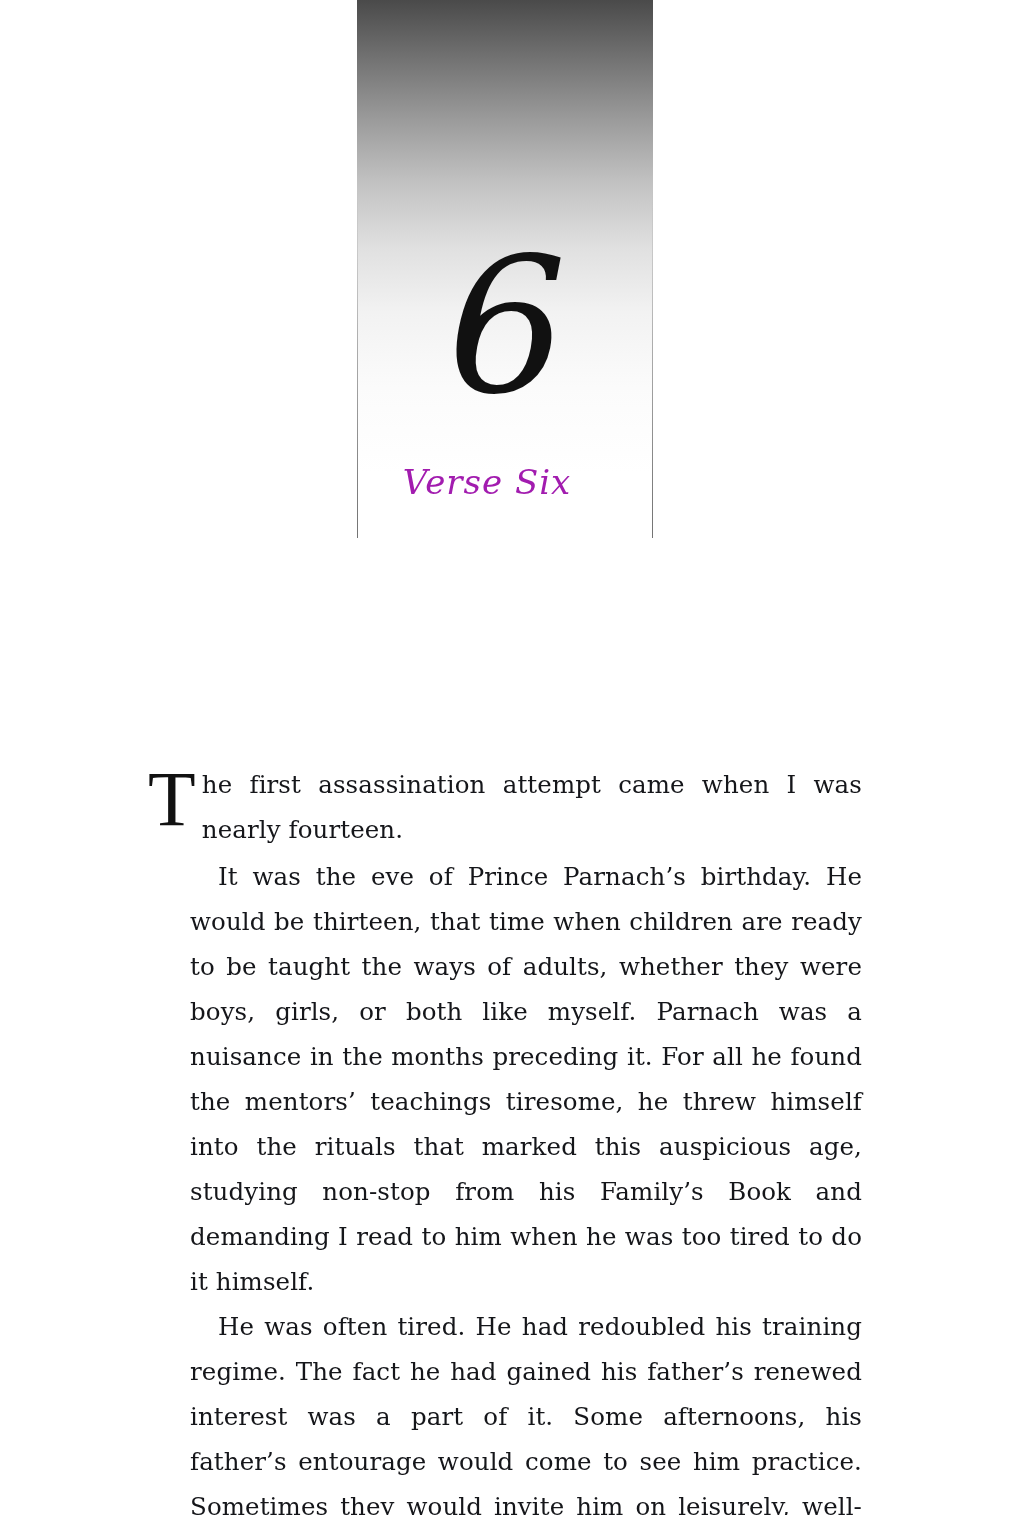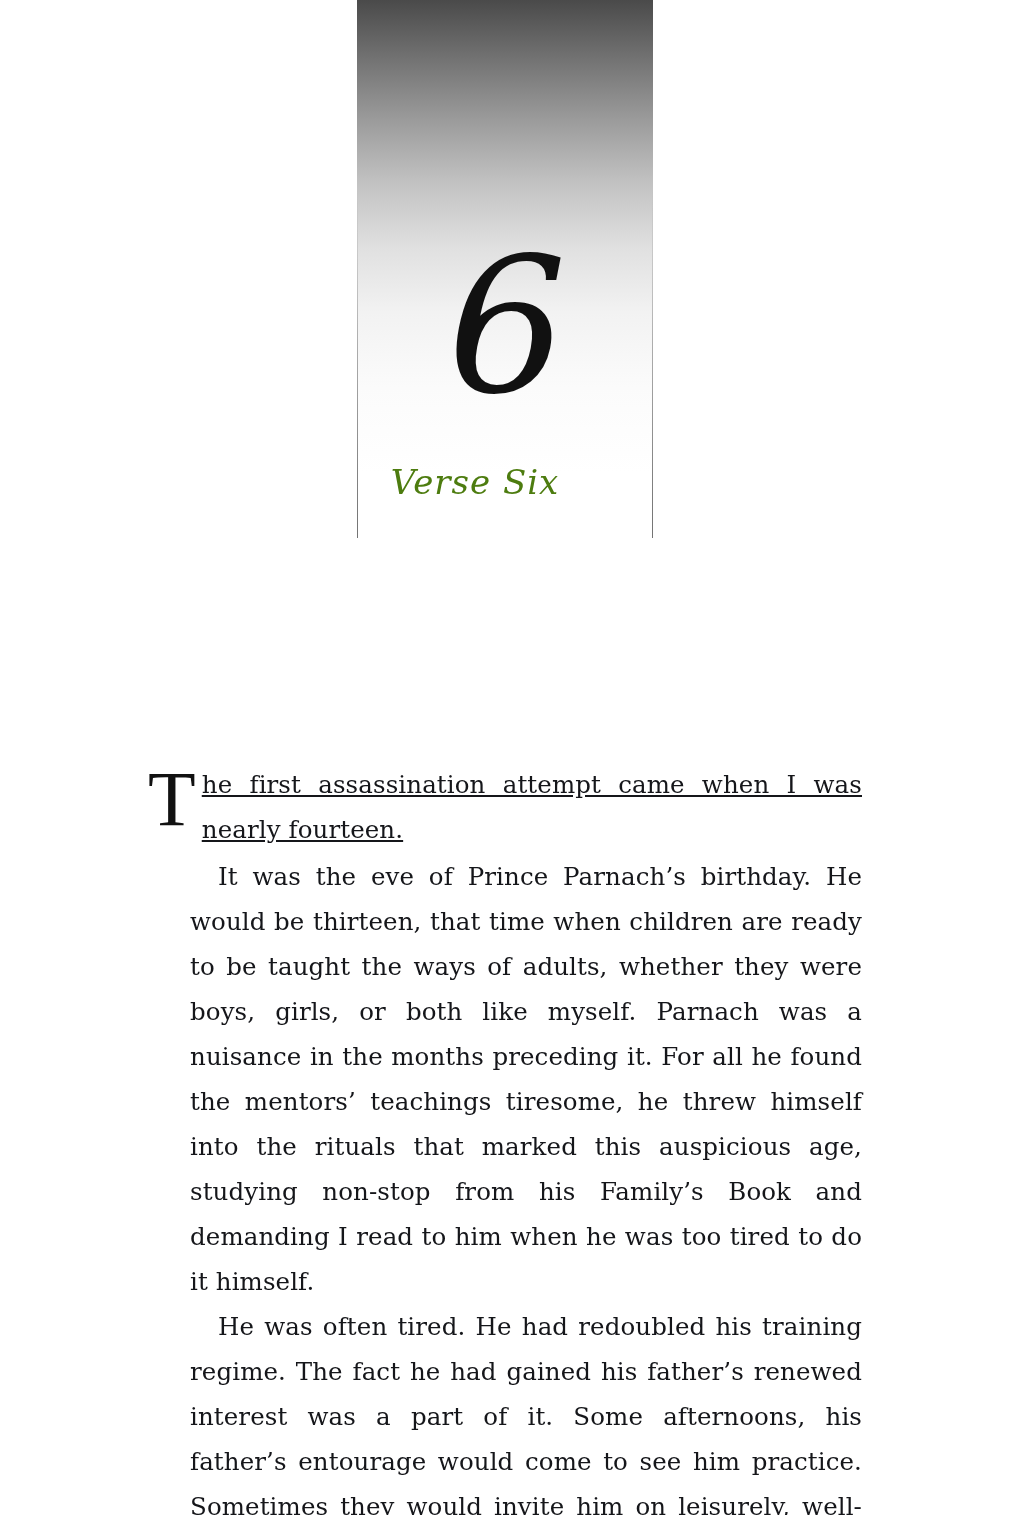--- a/index.html
+++ b/index.html
@@ -67,29 +67,29 @@
     font-size: 188px;
     line-height: 1;
     font-style: italic;
     font-weight: 400;
     color: #111111;
     letter-spacing: -4px;
   }
 
   .chapter-label {
     position: absolute;
-    left: 0;
+    left: 12px;
     top: 462px;
     width: 236px;
     text-align: center;
     font-family: "DejaVu Serif", serif;
     font-size: 34px;
     font-style: italic;
     letter-spacing: 1px;
-    color: #4d7c0f;
+    color: #a21caf;
     white-space: nowrap;
   }
 
   
   .body-block {
     position: absolute;
     left: 148px;
     top: 762px;
     width: 714px;
   }
@@ -118,21 +118,20 @@
     font-family: "Liberation Serif", serif;
     font-size: 78px;
     line-height: 62px;
     padding: 6px 4px 0 0;
     margin-right: 2px;
     font-weight: 400;
     color: #111111;
   }
   p.para.first .rest {
     display: block;
-    text-decoration: underline;
   }
 </style>
 </head>
 <body>
 
 <div class="chapter-header">
   <div class="header-gradient"></div>
   <div class="header-rule-left"></div>
   <div class="header-rule-right"></div>
   <div class="chapter-number">6</div>

